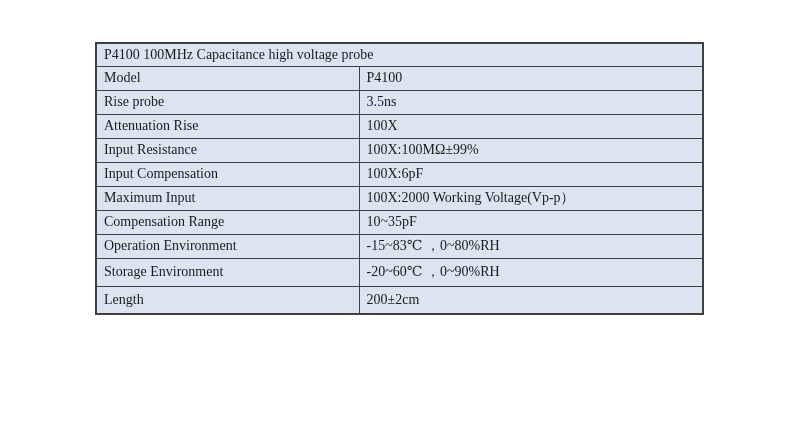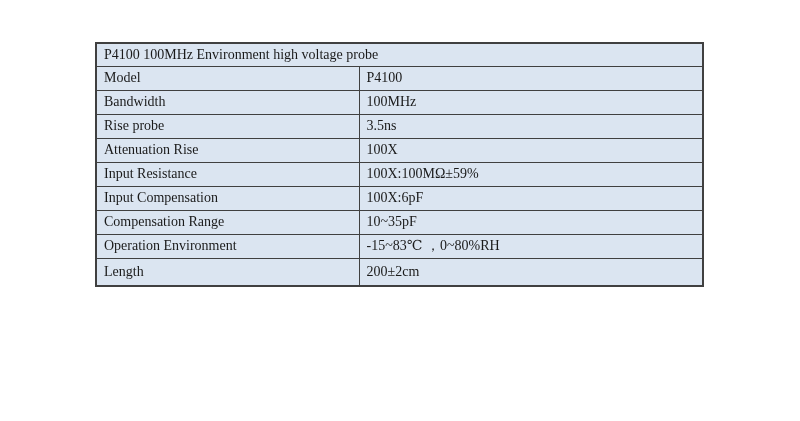--- a/index.html
+++ b/index.html
@@ -53,53 +53,57 @@
 <body>
 
 <div class="page">
   <table class="spec-table">
     <colgroup>
       <col class="col-label">
       <col class="col-value">
     </colgroup>
     <tbody>
       <tr class="row-title">
-        <td colspan="2">P4100 100MHz Environment high voltage probe</td>
+        <td colspan="2">P4100 100MHz Capacitance high voltage probe</td>
       </tr>
       <tr>
         <td>Model</td>
         <td>P4100</td>
-      </tr>
-      <tr>
-        <td>Bandwidth</td>
-        <td>100MHz</td>
       </tr>
       <tr>
         <td>Rise probe</td>
         <td>3.5ns</td>
       </tr>
       <tr>
         <td>Attenuation Rise</td>
         <td>100X</td>
       </tr>
       <tr>
         <td>Input Resistance</td>
-        <td>100X:100MΩ±59%</td>
+        <td>100X:100MΩ±99%</td>
       </tr>
       <tr>
         <td>Input Compensation</td>
         <td>100X:6pF</td>
+      </tr>
+      <tr>
+        <td>Maximum Input</td>
+        <td>100X:2000 Working Voltage(Vp-p）</td>
       </tr>
       <tr>
         <td>Compensation Range</td>
         <td>10~35pF</td>
       </tr>
       <tr>
         <td>Operation Environment</td>
         <td>-15~83℃ ，0~80%RH</td>
       </tr>
       <tr>
+        <td>Storage Environment</td>
+        <td>-20~60℃ ，0~90%RH</td>
+      </tr>
+      <tr>
         <td>Length</td>
         <td>200±2cm</td>
       </tr>
     </tbody>
   </table>
 </div>
 
 </body></html>

